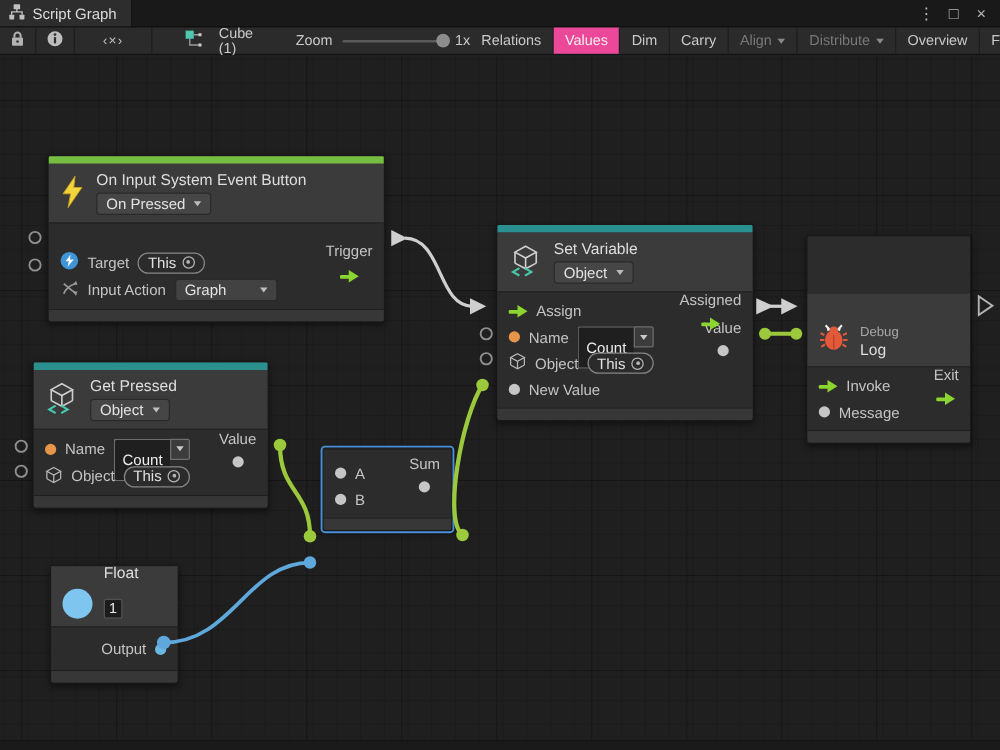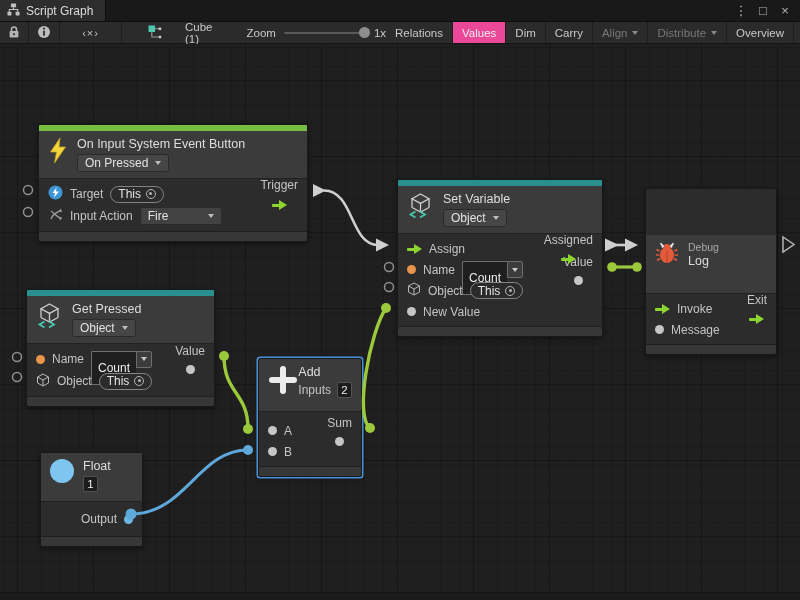--- a/index.html
+++ b/index.html
@@ -20,21 +20,21 @@
   .win-btn{width:18px;height:18px;display:flex;align-items:center;justify-content:center;font-size:13px;}
 
   
   .toolbar{position:absolute;left:0;top:22px;width:800px;height:22px;background:#2b2b2b;display:flex;align-items:stretch;border-bottom:1px solid #141414;color:#c9c9c9;font-size:11.5px;}
   .tbtn{display:flex;align-items:center;justify-content:center;padding:0 9px;border-right:1px solid #1e1e1e;white-space:nowrap;}
   .tbtn.icon-only{padding:0 8px;}
   .tbtn.active{background:#ec4899;color:#eee;}
   .tbtn.disabled{color:#787878;}
   .tb-caret{margin-left:5px;width:0;height:0;border-top:4px solid #8a8a8a;border-left:3.5px solid transparent;border-right:3.5px solid transparent;display:inline-block;}
   .code-glyph{letter-spacing:1px;color:#c0c0c0;font-size:11px;}
-  .graph-ref{display:flex;align-items:center;gap:23px;margin-left:18px;padding:0 8px;}
+  .graph-ref{display:flex;align-items:center;gap:13px;margin-left:18px;padding:0 8px;}
   .zoom-group{display:flex;align-items:center;gap:8px;margin-left:26px;}
   .slider{position:relative;width:82px;height:2px;background:#5a5a5a;border-radius:1px;}
   .slider-handle{position:absolute;right:-4px;top:-4.5px;width:11px;height:11px;border-radius:50%;background:#8d8d8d;}
   .tb-spacer{flex:1;}
 
   
   .canvas{position:absolute;left:0;top:44px;width:800px;height:556px;
     background-color:#1f1f1f;
     background-image:
       linear-gradient(to right, rgba(0,0,0,0.30) 1px, transparent 1px),
@@ -44,21 +44,21 @@
     background-size:76px 76px,76px 76px,19px 19px,19px 19px;
     background-position:17px 36px,17px 36px,3px 3px,3px 3px;}
   .bottom-edge{position:absolute;left:0;bottom:0;width:100%;height:8px;background:#1a1a1a;border-top:1px solid #141414;z-index:5;}
 
   
   .node{position:absolute;background:#2c2c2c;border:1px solid #191919;border-radius:2px;box-shadow:0 2px 5px rgba(0,0,0,0.45);z-index:2;}
   .node.selected{box-shadow:0 0 0 1.5px var(--selection),0 2px 5px rgba(0,0,0,0.45);}
   .accent{height:6px;border-radius:1px 1px 0 0;}
   .accent.green{background:var(--accent-green);}
   .accent.teal{background:var(--accent-teal);}
-  .head{background:#3b3b3b;display:flex;align-items:flex-start;gap:9px;padding:6px 9px;}
+  .head{background:#3b3b3b;display:flex;align-items:flex-end;gap:9px;padding:6px 9px;}
   .head .hcol{display:flex;flex-direction:column;gap:3px;align-items:flex-start;}
   .ntitle{color:#dedede;font-size:12.5px;white-space:nowrap;}
   .nsub{color:#a8a8a8;font-size:10.5px;}
   .ports{background:#2c2c2c;border-top:1px solid #222;padding:4px 0;}
   .prow{display:flex;align-items:center;gap:7px;padding:0 9px;height:21px;font-size:12px;color:#c4c4c4;white-space:nowrap;}
   .prow .right{margin-left:auto;display:flex;align-items:center;gap:7px;flex-direction:column;}
   .foot{height:10px;background:#373737;border-top:1px solid #1f1f1f;border-radius:0 0 2px 2px;}
 
   .dot{width:9px;height:9px;border-radius:50%;flex:0 0 auto;}
   .dot.gray{background:var(--port-gray);}
@@ -203,21 +203,21 @@
         </span>
         <span class="hcol">
           <span class="ntitle">On Input System Event Button</span>
           <span class="dd">
               <span>On Pressed</span>
               <span class="caret"></span>
             </span>
         </span>
       </div>
       <div class="ports">
-        <div class="prow" style="height:22px;">
+        <div class="prow" style="height:22px;margin-top:16px;">
           <span>
             <svg width="15" height="15" viewBox="0 0 15 15">
                 <circle cx="7.5" cy="7.5" r="7" fill="#3E96D8"></circle>
                 <polygon points="8.5,2.5 4.5,8 7,8 6,12.5 11,6.5 8,6.5" fill="#fff"></polygon>
               </svg>
           </span>
           <span>Target</span>
           <span class="pill">
               <span>This</span>
               <span class="picker"></span>
@@ -233,21 +233,21 @@
                 <g stroke="#9a9a9a" stroke-width="1.4" fill="none">
                   <path d="M3 12 C5 7 9 5 12 4"></path>
                   <path d="M3 4 C6 6 8 9 12 11"></path>
                 </g>
                 <polygon points="12.8,1.5 14,5 10.3,4.5" fill="#9a9a9a"></polygon>
                 <polygon points="12.8,13.5 14,10 10.3,10.5" fill="#9a9a9a"></polygon>
               </svg>
           </span>
           <span>Input Action</span>
           <span class="dd wide">
-              <span>Fire</span>
+              <span>Graph</span>
               <span class="caret"></span>
             </span>
         </div>
       </div>
       <div class="foot"></div>
     </div>
 
     <div class="node" style="left:397px;top:135px;width:206px;">
       <div class="accent teal"></div>
       <div class="head">
@@ -408,51 +408,41 @@
           <span class="pill">
               <span>This</span>
               <span class="picker"></span>
             </span>
         </div>
       </div>
       <div class="foot"></div>
     </div>
 
     <div class="node selected" style="left:258px;top:314px;width:104px;">
-      <div class="head" style="height:52px;">
-        <span class="plus-icon"></span>
-        <span class="hcol" style="gap:3px;">
-          <span class="ntitle">Add</span>
-          <span style="display:flex;align-items:center;gap:6px;">
-            <span style="font-size:12px;color:#c4c4c4;">Inputs</span>
-            <span class="mini-field">2</span>
-          </span>
-        </span>
-      </div>
       <div class="ports" style="padding-top:8px;">
         <div class="prow">
           <span class="dot gray"></span>
           <span>A</span>
           <span class="right">
             <span>Sum</span>
             <span class="dot gray"></span>
           </span>
         </div>
         <div class="prow">
           <span class="dot gray"></span>
           <span>B</span>
         </div>
       </div>
       <div class="foot"></div>
     </div>
 
     <div class="node" style="left:40px;top:408px;width:103px;">
       <div class="head" style="height:48px;">
         <span class="float-circle"></span>
-        <span class="hcol" style="gap:3px;">
+        <span class="hcol" style="gap:14px;">
           <span class="ntitle">Float</span>
           <span class="mini-field">1</span>
         </span>
       </div>
       <div class="ports">
         <div class="prow" style="height:26px;justify-content:flex-end;">
           <span>Output</span>
           <span class="dot blue"></span>
         </div>
       </div>

